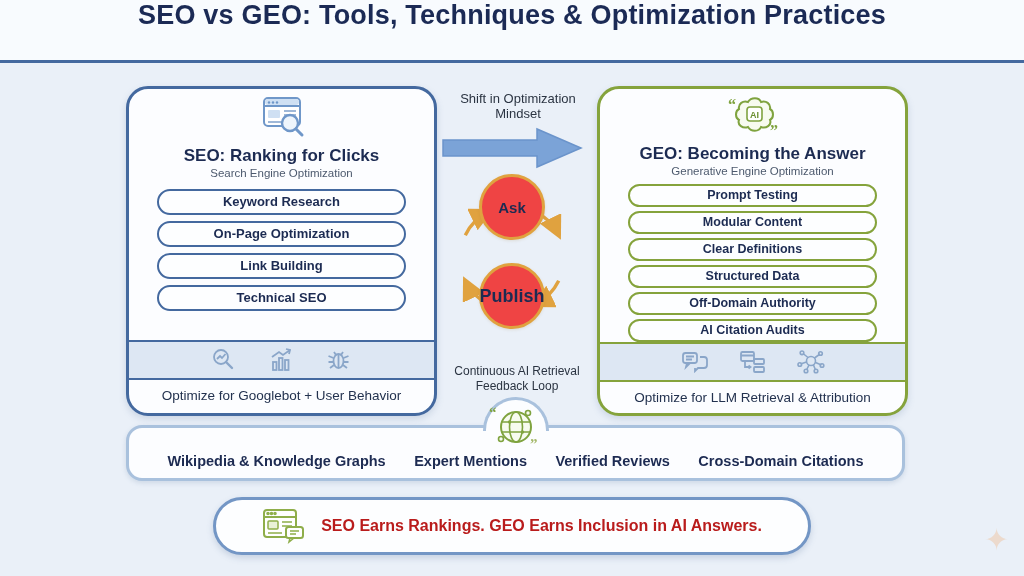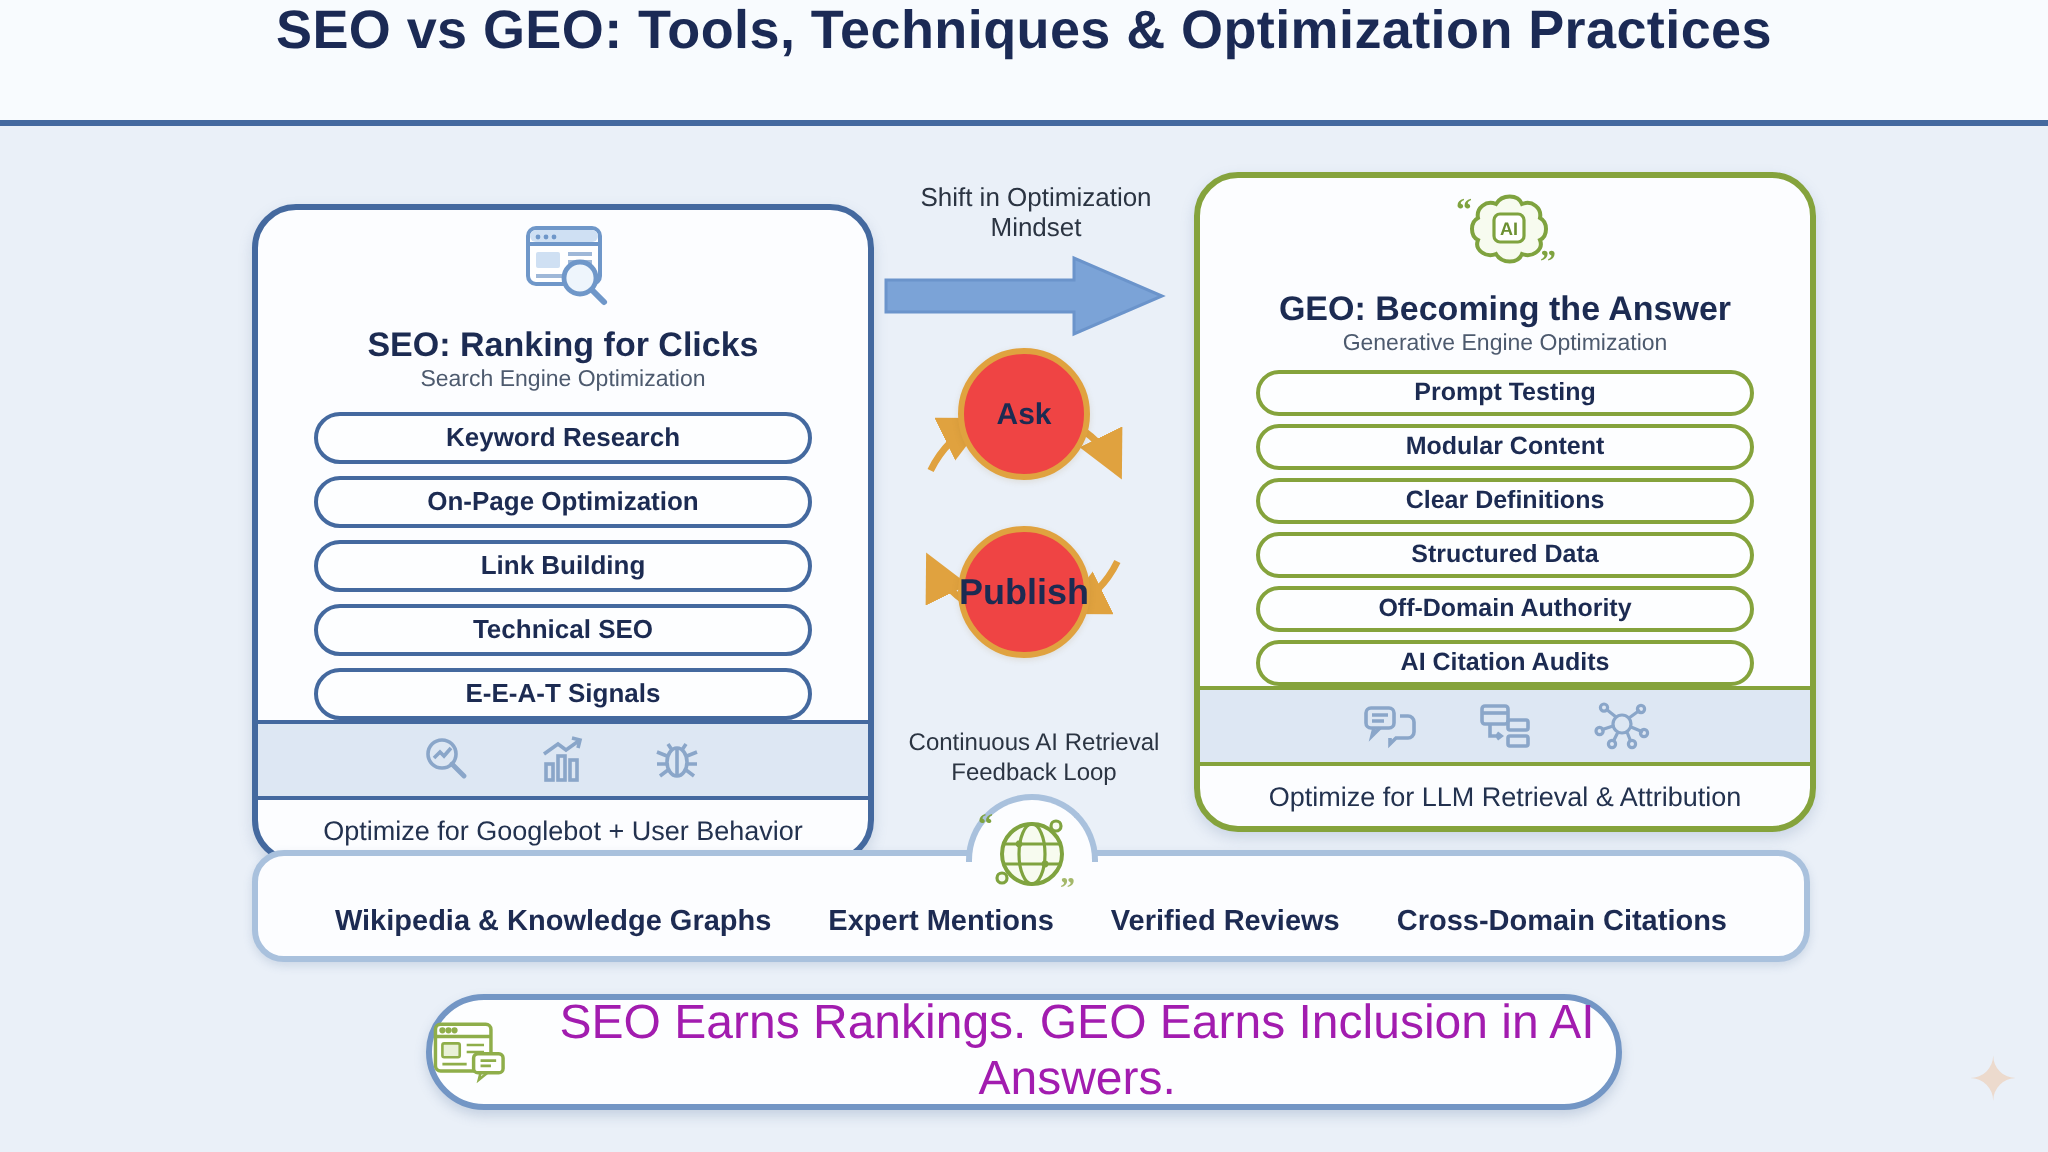--- a/index.html
+++ b/index.html
@@ -8,21 +8,21 @@
 
   
   .header { position:absolute; top:0; left:0; right:0; height:63px; background:#f8fbfe;
             border-bottom:3px solid #44699f; display:flex; justify-content:center; }
   .header h1 { font-size:27px; font-weight:bold; color:#1b2a55; letter-spacing:.2px; }
 
   
   .panel { position:absolute; top:86px; width:311px; height:330px; background:#fcfdff;
            border-radius:22px; display:flex; flex-direction:column; overflow:hidden;
            box-shadow:0 3px 7px rgba(90,120,160,.22); }
-  .panel.seo { left:126px; border:3px solid #44699f;margin-top:16px; }
+  .panel.seo { left:126px; border:3px solid #44699f; }
   .panel.geo { left:597px; border:3px solid #85a33c; }
   .panel-head { text-align:center; padding-top:7px; }
   .panel-title { font-size:17px; font-weight:bold; color:#1c2b52; margin-top:2px; }
   .panel-sub { font-size:11.5px; color:#4d5a6e; margin-top:1px; }
   .pill-list { display:flex; flex-direction:column; align-items:stretch; padding:10px 28px 0; }
   .seo .pill-list { gap:6px; }
   .geo .pill-list { gap:4px; padding-top:7px; }
   .pill { border-radius:15px; text-align:center; font-weight:bold; color:#1c2b52; background:#fdfeff; }
   .seo .pill { border:2px solid #44699f; font-size:13px; padding:3px 0 4px; }
   .geo .pill { border:2px solid #85a33c; font-size:12.5px; padding:2px 0 3px; }
@@ -59,21 +59,21 @@
   .bump-eraser { position:absolute; left:50%; top:0; transform:translateX(-50%);
                  width:58px; height:4px; background:#fcfdff; }
   .globe-icon { position:absolute; left:50%; top:-27px; transform:translateX(-50%); }
 
   
   .banner { position:absolute; left:213px; top:497px; width:598px; height:58px;
             border:3px solid #7396c5; border-radius:29px; background:#fdfeff;
             display:flex; align-items:center; justify-content:center; gap:15px;
             box-shadow:0 3px 6px rgba(90,120,160,.25); }
   .banner-text { text-align:center; }
-  .banner-headline { font-size:24px; font-weight:normal; color:#a21caf; }
+  .banner-headline { font-size:16px; font-weight:bold; color:#b91c1c; }
   .banner-subline { font-size:12.5px; color:#3c4757; margin-top:1px; }
 
   .sparkle { position:absolute; left:984px; top:522px; font-size:30px; color:rgba(242,153,74,.25); }
 </style>
 </head>
 <body>
 
 <div id="stage">
 
   <div class="header">
@@ -95,21 +95,20 @@
         <path d="M41 33 l6 6" stroke="#6f97c9" stroke-width="3" stroke-linecap="round"></path>
       </svg>
       <div class="panel-title">SEO: Ranking for Clicks</div>
       <div class="panel-sub">Search Engine Optimization</div>
     </div>
     <div class="pill-list">
         <div class="pill">Keyword Research</div>
         <div class="pill">On-Page Optimization</div>
         <div class="pill">Link Building</div>
         <div class="pill">Technical SEO</div>
-        <div class="pill">E-E-A-T Signals</div>
       </div>
     <div class="icon-band">
       <svg width="27" height="24" viewBox="0 0 27 24" fill="none" stroke="#8aa6c9" stroke-width="1.8">
         <circle cx="10" cy="9" r="7"></circle>
         <path d="M6 11 l3 -3 l2 2 l3.5 -4"></path>
         <path d="M15 14 l6 6" stroke-width="2.4" stroke-linecap="round"></path>
       </svg>
       <svg width="27" height="24" viewBox="0 0 27 24" fill="none" stroke="#8aa6c9" stroke-width="1.8">
         <rect x="5" y="14" width="3.5" height="8"></rect>
         <rect x="11" y="10" width="3.5" height="12"></rect>

